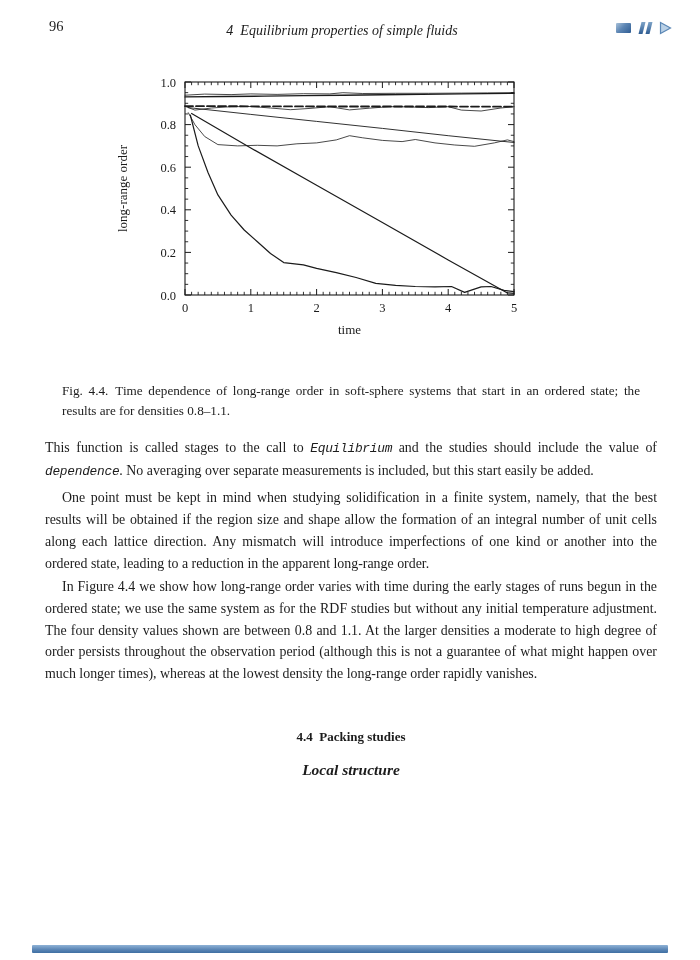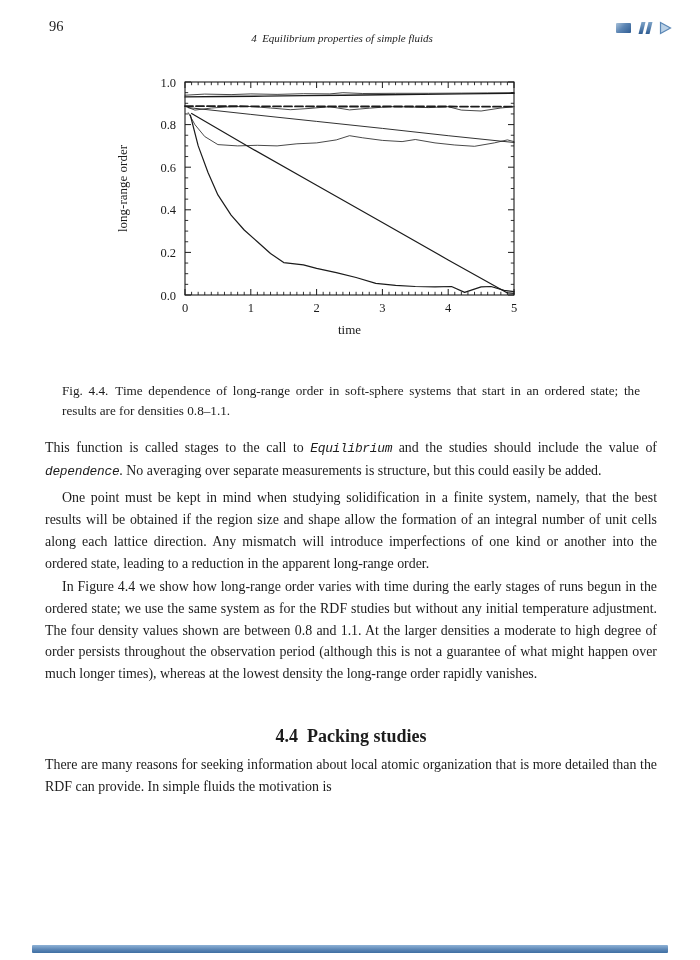--- a/index.html
+++ b/index.html
@@ -3,22 +3,22 @@
 <meta charset="utf-8">
 <style>
   html,body{margin:0;padding:0;}
   body{
     width:700px;height:960px;position:relative;background:#ffffff;
     font-family:"Liberation Serif", serif;color:#1c1c1c;overflow:hidden;
   }
   
   .header{position:absolute;top:16px;left:0;width:700px;height:26px;}
   .pagenum{position:absolute;left:49px;top:2px;font-size:14.5px;}
-  .runhead{position:absolute;left:0;top:16px;width:684px;text-align:center;
-    font-style:italic;font-size:11px;}
+  .runhead{position:absolute;left:0;top:7px;width:684px;text-align:center;
+    font-style:italic;font-size:14px;}
   .navicons{position:absolute;right:28px;top:4px;display:flex;align-items:center;gap:9px;height:16px;}
   .ic-stop{width:15px;height:10px;border-radius:1px;
     background:linear-gradient(135deg,#a9c2da 0%,#5d86b4 45%,#2f5d93 100%);}
   .ic-pause{display:flex;gap:3px;}
   .ic-pause span{display:block;width:3.5px;height:12px;transform:skewX(-14deg);
     background:linear-gradient(180deg,#7fa4c8,#2f5d93);}
   .ic-play svg{display:block;}
   
   .chartwrap{position:absolute;left:100px;top:60px;width:440px;height:285px;}
   .tick{font:12.5px "Liberation Serif",serif;fill:#1b1b1b;}
@@ -31,21 +31,21 @@
   
   .textcol{position:absolute;left:45px;top:437px;width:612px;
     font-size:13.9px;line-height:21.7px;text-align:justify;}
   .textcol p{margin:0;}
   .indent{text-indent:17px;}
   .p2{margin-top:5px !important;}
   .p3{margin-top:2px !important;}
   code.tt{font-family:"Liberation Mono",monospace;font-style:italic;
     font-size:12.9px;letter-spacing:-0.3px;}
   .sechead{margin-top:41px !important;text-align:center;font-weight:bold;
-    font-size:18px;text-indent:0;}
+    font-size:13px;text-indent:0;}
   .subhead{margin-top:12px !important;text-align:center;font-weight:bold;
     font-style:italic;font-size:15.5px;text-indent:0;}
   .p4{margin-top:7px !important;}
   
   .bottombar{position:absolute;left:32px;top:945px;width:636px;height:8px;
     border-radius:1px;background:linear-gradient(180deg,#8fb2d6 0%,#5c87b6 55%,#3f6fa3 100%);}
 </style>
 </head>
 <body>
 
@@ -238,25 +238,25 @@
     </svg>
 </div>
 
 <div class="caption">
   <p>
     <span>Fig. 4.4.</span><span class="capgap"></span><span>Time dependence of long-range order in soft-sphere systems that start in an ordered state; the results are for densities 0.8–1.1.</span>
   </p>
 </div>
 
 <div class="textcol">
-  <p class="p1"><span>This function is called stages to the call to </span><code class="tt">Equilibrium</code><span> and the studies should include the value of </span><code class="tt">dependence</code><span>. No averaging over separate measurements is structure, but this could easily be added.</span></p>
+  <p class="p1"><span>This function is called stages to the call to </span><code class="tt">Equilibrium</code><span> and the studies should include the value of </span><code class="tt">dependence</code><span>. No averaging over separate measurements is included, but this start easily be added.</span></p>
 
   <p class="indent p2">One point must be kept in mind when studying solidification in a finite system, namely, that the best results will be obtained if the region size and shape allow the formation of an integral number of unit cells along each lattice direction. Any mismatch will introduce imperfections of one kind or another into the ordered state, leading to a reduction in the apparent long-range order.</p>
 
   <p class="indent p3">In Figure 4.4 we show how long-range order varies with time during the early stages of runs begun in the ordered state; we use the same system as for the RDF studies but without any initial temperature adjustment. The four density values shown are between 0.8 and 1.1. At the larger densities a moderate to high degree of order persists throughout the observation period (although this is not a guarantee of what might happen over much longer times), whereas at the lowest density the long-range order rapidly vanishes.</p>
 
   <p class="sechead">4.4&nbsp;&nbsp;Packing studies</p>
 
-
-  <p class="p4">There are many reasons for seeking information about local atomic organization that is more detailed than the RDF can provide. In simple fluids the motivation is</p>
+  <p class="subhead">Local structure</p>
+
 </div>
 
 <div class="bottombar"></div>
 
 </body></html>

